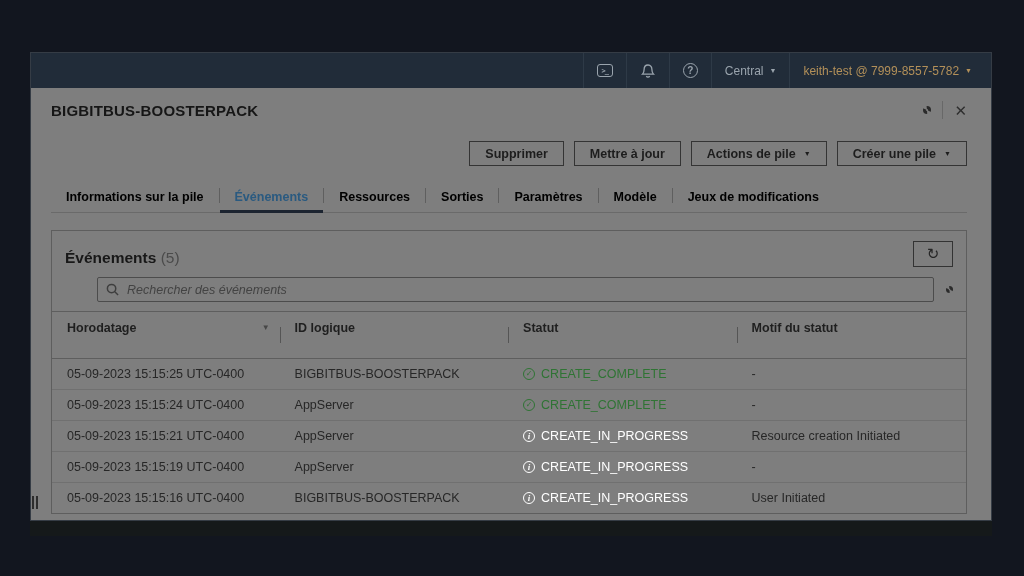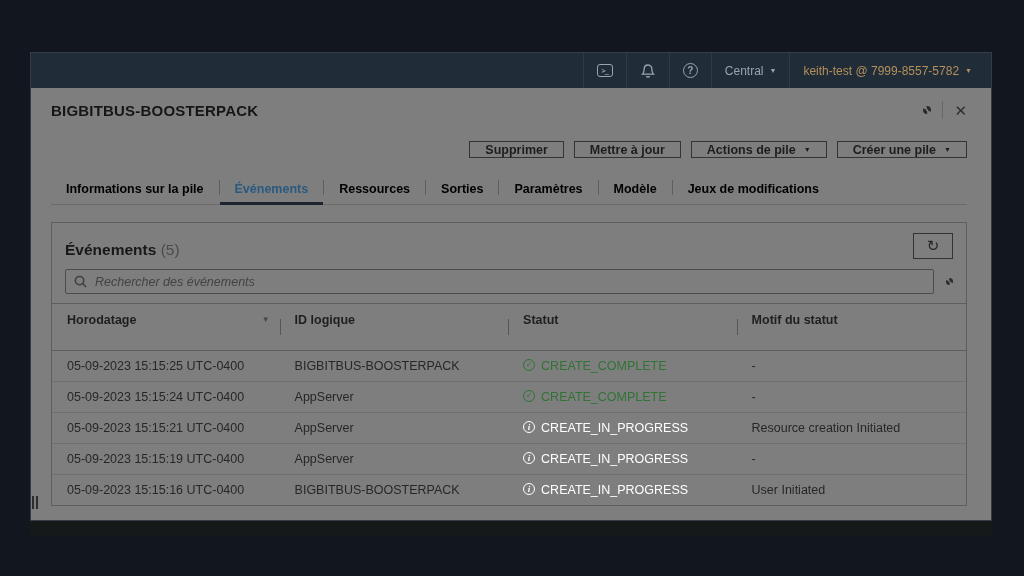--- a/index.html
+++ b/index.html
@@ -50,21 +50,21 @@
     width:8px; height:8px; border:3px dashed #2b2b2b; border-radius:50%;
     display:inline-block; cursor:pointer;
   }
   .v-sep { width:1px; height:18px; background:#686868; }
   .close-icon { font-size:15px; color:#2e2e2e; line-height:1; cursor:pointer; }
 
   .buttons-row { display:flex; justify-content:flex-end; gap:10px; margin-top:22px; }
   .btn {
     border:1px solid #343434; background:transparent; color:#1d1d1d;
     font-family:inherit; font-size:12.5px; font-weight:bold;
-    padding:5px 15px; height:17px; display:flex; align-items:center; gap:8px; cursor:pointer;
+    padding:5px 15px; height:25px; display:flex; align-items:center; gap:8px; cursor:pointer;
   }
   .btn .caret { color:#1d1d1d; }
 
   .tabs { display:flex; align-items:stretch; margin-top:16px; border-bottom:1px solid #6a6a6a; }
   .tab {
     padding:8px 15px 6px; font-size:12.5px; font-weight:bold; color:#000000;
     border-bottom:3px solid transparent; margin-bottom:-1px; cursor:pointer; white-space:nowrap;
   }
   .tab.active { color:#2a5a80; border-bottom-color:#1c2430; }
   .tab-sep { width:1px; background:#5f5f5f; margin:6px 0 9px; }
@@ -73,21 +73,21 @@
   .card { margin-top:17px; border:1px solid #5e5e5e; }
   .card-header { display:flex; align-items:flex-end; justify-content:space-between; padding:10px 13px 8px; }
   .card-title { font-size:15.5px; font-weight:bold; color:#181818; }
   .card-count { font-weight:normal; color:#4b4b4b; }
   .refresh-btn {
     width:40px; height:26px; border:1px solid #333; background:transparent;
     display:flex; align-items:center; justify-content:center; cursor:pointer;
     font-size:15px; color:#262626; font-family:"DejaVu Sans",sans-serif;
   }
   .search-row { display:flex; align-items:center; gap:12px; padding:2px 13px 9px; }
-  .search-wrap { position:relative; flex:1; }
+  .search-wrap { position:relative; flex:1;margin-left:32px; }
   .search-wrap svg { position:absolute; left:9px; top:6px; }
   .search-input {
     width:100%; height:25px; border:1px solid #4c4c4c; border-radius:2px;
     background:transparent; padding:0 8px 0 29px;
     font-family:inherit; font-size:12.5px; font-style:italic; color:#2a2a2a;
   }
   .search-input::placeholder { color:#434343; opacity:1; }
   .gear-small { width:7px; height:7px; border:3px dashed #2b2b2b; border-radius:50%; display:inline-block; cursor:pointer; }
 
   table { width:100%; border-collapse:collapse; table-layout:fixed; }
@@ -97,21 +97,21 @@
     position:relative;
   }
   th + th::before { content:""; position:absolute; left:0; top:50%; transform:translateY(-50%); width:1px; height:16px; background:#555; }
   .sort-arrow { float:right; font-size:8px; color:#474747; margin-top:2px; }
   td {
     font-size:12.5px; color:#272727; padding:8px 10px 8px 15px;
     overflow:hidden; white-space:nowrap; text-overflow:ellipsis;
   }
   tbody tr + tr td { border-top:1px solid #707070; }
 
-  .status-cell { display:flex; align-items:flex-start; gap:6px; font-size:12.5px; }
+  .status-cell { display:flex; align-items:center; gap:6px; font-size:12.5px; }
   tr[data-kind="success"] .status-cell { color:#2f7434; }
   tr[data-kind="in-progress"] .status-cell { color:#ffffff; }
   .st-icon {
     flex:0 0 12px; width:12px; height:12px; border:1.3px solid currentColor; border-radius:50%;
     display:inline-flex; align-items:center; justify-content:center;
     font-size:8px; font-weight:bold; line-height:1;
   }
   tr[data-kind="success"] .st-icon::after { content:"\2713"; }
   tr[data-kind="in-progress"] .st-icon::after { content:"i"; font-family:"Liberation Serif",serif; font-style:italic; font-size:9px; }
 

